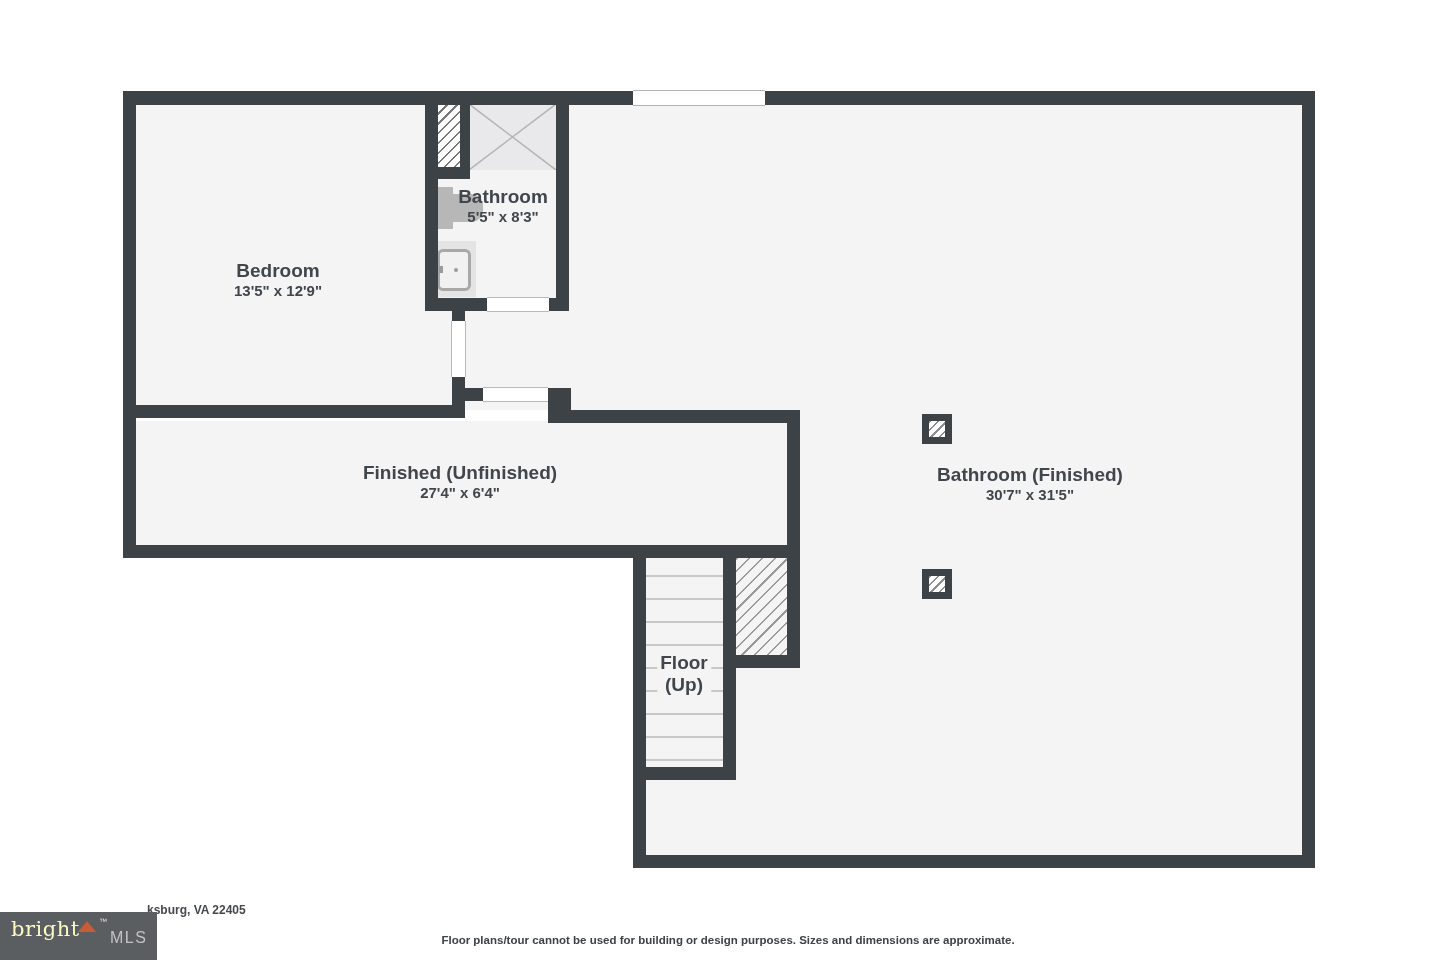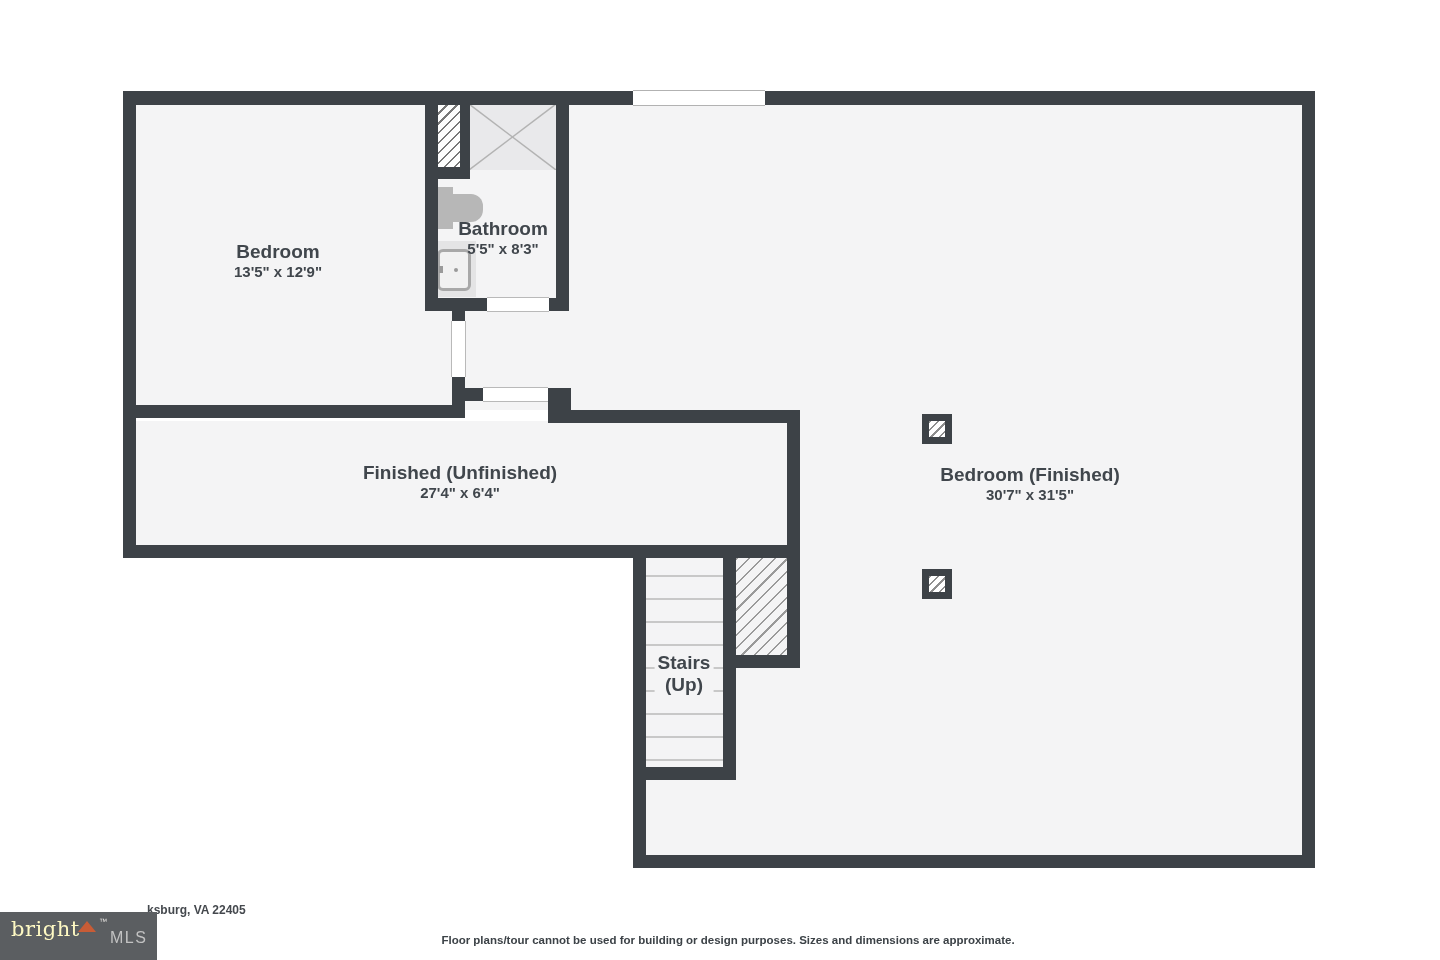--- a/index.html
+++ b/index.html
@@ -125,38 +125,38 @@
 <div class="door-v" style="left:451px;top:321px;width:15px;height:56px;"></div>
 <div class="door-h" style="left:483px;top:387px;width:65px;height:15px;"></div>
 
 <div class="post" style="left:922px;top:414px;">
   <span class="inner"></span>
 </div>
 <div class="post" style="left:922px;top:569px;">
   <span class="inner"></span>
 </div>
 
-<div class="room-label" style="left:278px;top:261px;text-align:center;">
+<div class="room-label" style="left:278px;top:280px;text-align:center;">
   <div class="room-name">Bedroom</div>
   <div class="room-dims">13'5" x 12'9"</div>
 </div>
-<div class="room-label" style="left:503px;top:206px;margin-top:32px;">
+<div class="room-label" style="left:503px;top:206px;">
   <div class="room-name">Bathroom</div>
   <div class="room-dims">5'5" x 8'3"</div>
 </div>
 <div class="room-label" style="left:460px;top:482px;">
   <div class="room-name">Finished (Unfinished)</div>
   <div class="room-dims">27'4" x 6'4"</div>
 </div>
 <div class="room-label" style="left:1030px;top:484px;">
-  <div class="room-name">Bedroom (Finished)</div>
+  <div class="room-name">Bathroom (Finished)</div>
   <div class="room-dims">30'7" x 31'5"</div>
 </div>
 <div class="room-label stairs-label" style="left:684px;top:674px;">
-  <div class="room-name">Stairs</div>
+  <div class="room-name">Floor</div>
   <div class="room-name">(Up)</div>
 </div>
 
 <div class="address">ksburg, VA 22405</div>
 <div class="logo">
   <span class="logo-brand">bright</span>
   <span class="logo-flame"></span>
   <span class="logo-tm">™</span>
   <span class="logo-mls">MLS</span>
 </div>

